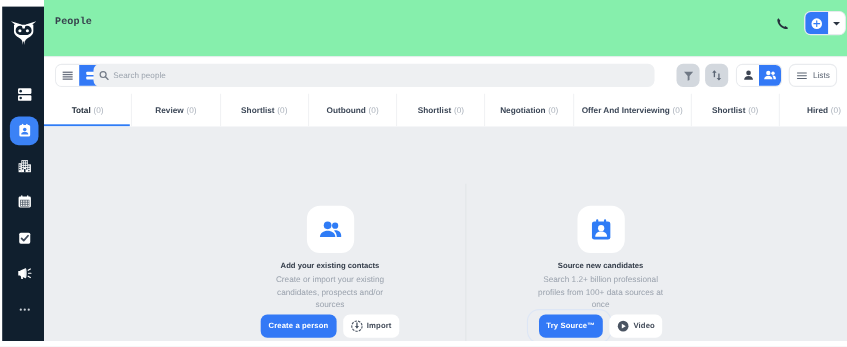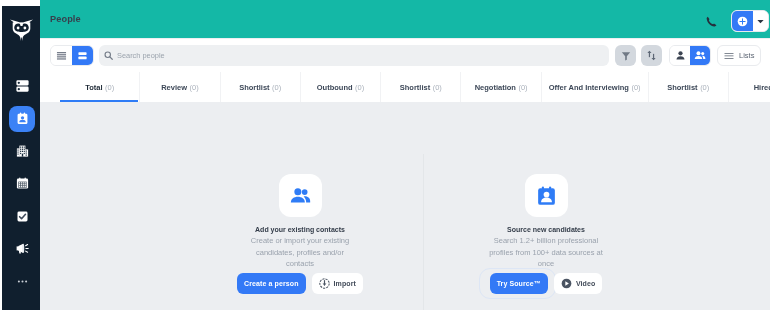--- a/index.html
+++ b/index.html
@@ -11,54 +11,54 @@
   .sidebar{position:absolute;left:2px;top:6px;width:38px;height:304px;background:#101f2e;flex:0 0 38px;
            display:flex;flex-direction:column;align-items:center;position:relative;}
   .logo{width:40px;height:39px;display:flex;align-items:flex-end;justify-content:center;padding-bottom:4px;box-sizing:border-box;}
   .nav{position:absolute;top:67px;left:7px;display:flex;flex-direction:column;align-items:center;}
   .navitem{width:26px;height:26px;border-radius:8px;display:flex;align-items:center;
            justify-content:center;margin-bottom:6.5px;}
   .navitem.active{background:#3b82f6;}
 
   
   .main{position:absolute;left:40px;top:0;width:730px;height:310px;display:flex;flex-direction:column;min-width:0;}
-  .topbar{height:39px;border-bottom:1px solid #edeff2;background:#14b8a6;box-sizing:border-box;
-          position:relative;}
+  .topbar{height:52px;border-bottom:1px solid #edeff2;background:#86efac;box-sizing:border-box;
+          position:relative;font-family:Liberation Mono, monospace;}
   .page-title{position:absolute;left:10px;top:14px;}
   .page-title{font-size:9.2px;font-weight:bold;color:#37404d;letter-spacing:.1px;}
   .spacer{flex:1;}
   .hdr-icon-btn{position:absolute;left:661px;top:10px;width:22px;height:22px;display:flex;align-items:center;justify-content:center;}
   .add-group{position:absolute;left:691px;top:10px;display:flex;align-items:center;height:22px;
              border:1px solid #e7eaee;border-radius:6px;overflow:hidden;background:#fff;box-sizing:border-box;}
   .add-main{width:21px;height:22px;background:#3379f6;display:flex;align-items:center;justify-content:center;}
   .add-caret{width:15px;height:22px;display:flex;align-items:center;justify-content:center;background:#fff;}
 
   
   .toolbar{height:33px;position:relative;background:#fff;box-sizing:border-box;}
   .toolbar > *{position:absolute;top:6px;}
   .viewtoggle{display:flex;align-items:center;height:21px;border:1px solid #e9ebee;border-radius:6px;
               overflow:hidden;left:10px;top:6px;box-sizing:border-box;}
   .vt-btn{width:21px;height:21px;display:flex;align-items:center;justify-content:center;background:#fff;}
   .vt-btn.active{background:#3379f6;}
-  .searchbox{left:59px;width:510px;height:21px;background:#eef0f2;border-radius:6px;display:flex;
+  .searchbox{left:45px;width:510px;height:21px;background:#eef0f2;border-radius:6px;display:flex;
              align-items:center;padding:0 5px;box-sizing:border-box;top:6px;}
   .search-ph{font-size:7.4px;color:#9ba3ad;margin-left:4px;}
   .tb-icon{width:21px;height:21px;border-radius:6px;background:#d3d8de;display:flex;
            align-items:center;justify-content:center;top:6px;}
   .seg{display:flex;align-items:center;height:21px;border:1px solid #e9ebee;border-radius:6px;
        overflow:hidden;left:629px;top:6px;box-sizing:border-box;}
   .seg-btn{width:20px;height:21px;display:flex;align-items:center;justify-content:center;background:#fff;}
   .seg-btn.active{background:#3379f6;}
   .lists-btn{display:flex;align-items:center;height:21px;border:1px solid #e9ebee;border-radius:6px;
              background:#fff;padding:0 0 0 6px;left:677px;top:6px;gap:5px;box-sizing:border-box;width:44px;}
   .lists-label{font-size:7.5px;color:#5b6472;font-weight:normal;}
 
   
   .tabs{height:30px;display:flex;background:#fff;}
-  .tabs{overflow:hidden;margin-left:20px;}
+  .tabs{overflow:hidden;}
   .tab{flex:0 0 auto;min-width:80.3px;display:flex;align-items:center;justify-content:center;
        border-right:1px solid #f1f2f4;position:relative;box-sizing:border-box;padding:0 7px;}
   .tab:last-child{border-right:none;}
   .tab-label{font-size:7.5px;font-weight:bold;color:#3c4757;white-space:nowrap;}
   .tab-count{font-size:7.5px;color:#aab1bb;margin-left:2.5px;}
   .tab.active .tab-label{color:#1e2936;}
   .tab.active::after{content:"";position:absolute;left:0;right:1px;bottom:0;height:2px;background:#2f7cf6;}
 
   
   .content{flex:1;background:#eceef1;position:relative;overflow:hidden;}
@@ -374,21 +374,21 @@
               <span style="display: flex;">
                 <svg width="21" height="18" viewBox="0 0 22 19">
                   <circle cx="8.2" cy="5.1" r="3.7" fill="#2f7cf6"></circle>
                   <circle cx="15.4" cy="5.4" r="3.0" fill="#2f7cf6"></circle>
                   <path fill="#2f7cf6" d="M0.8 16.4 C0.8 12.4 4.2 10.2 8.2 10.2 C12.2 10.2 15.6 12.4 15.6 16.4 Z"></path>
                   <path fill="#2f7cf6" d="M15.4 9.8 C18.4 9.8 21.2 11.5 21.2 14.7 L21.2 16.4 L17.0 16.4 C17.0 13.6 16.1 11.5 14.4 10.2 C14.7 9.9 15.0 9.8 15.4 9.8 Z"></path>
                 </svg>
               </span>
             </div>
             <div class="card-title">Add your existing contacts</div>
-            <div class="card-desc">Create or import your existing candidates, profiles and/or contacts</div>
+            <div class="card-desc">Create or import your existing candidates, prospects and/or sources</div>
             <div class="btnrow">
               <div class="btn-primary">
                 <span>Create a person</span>
               </div>
               <div class="btn-secondary">
                 <span style="display: flex;">
                   <svg width="11" height="11" viewBox="0 0 12 12">
                     <circle cx="6" cy="6" r="5.1" fill="none" stroke="#4a5462" stroke-width="1.1" stroke-dasharray="2.4 1.1"></circle>
                     <path d="M6 2.9 L6 7.7" stroke="#4a5462" stroke-width="1.3" stroke-linecap="round"></path>
                     <path d="M3.9 5.9 L6 8.1 L8.1 5.9 Z" fill="#4a5462"></path>

